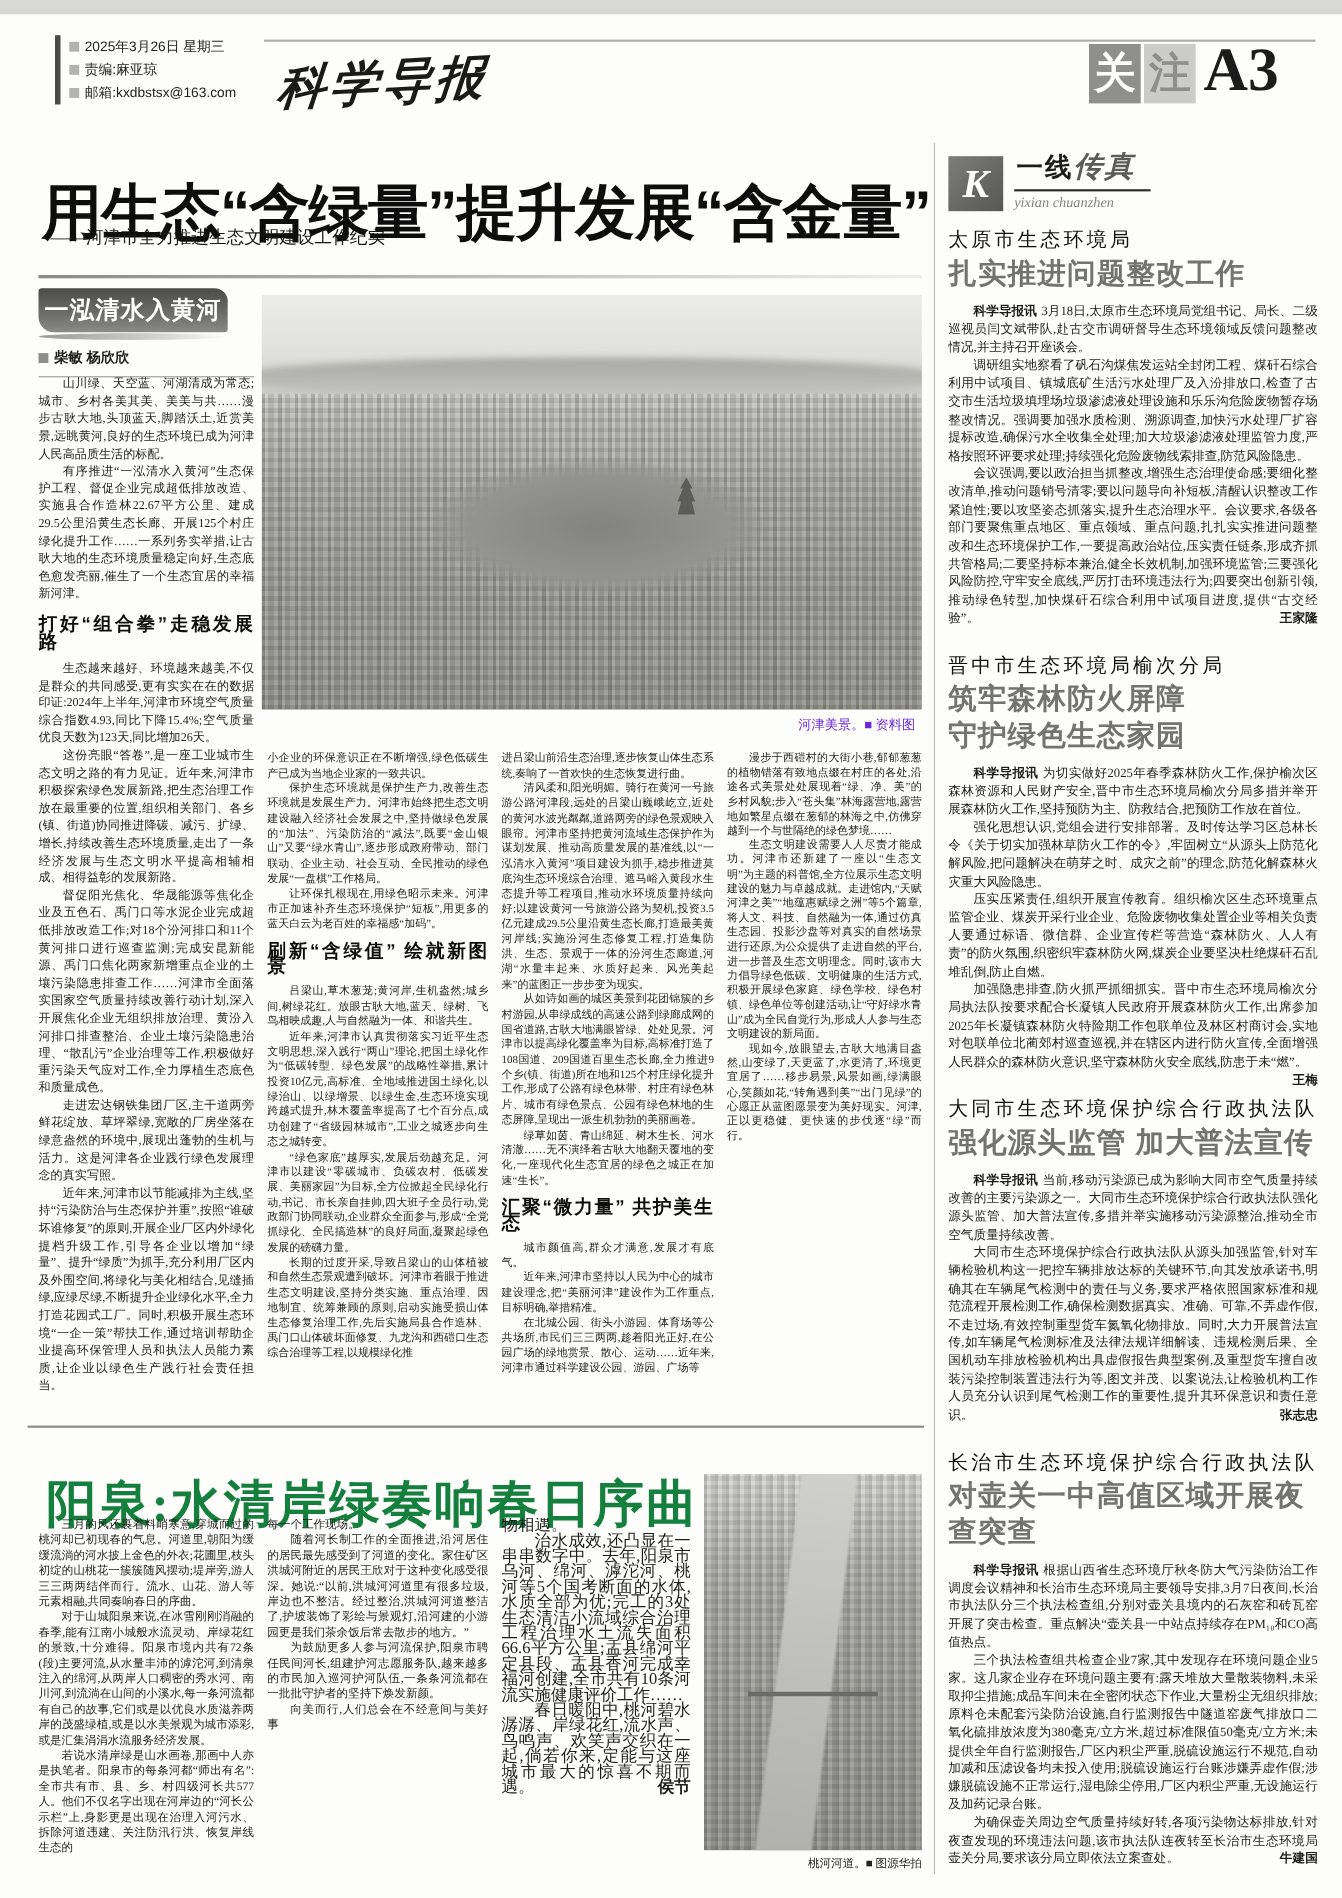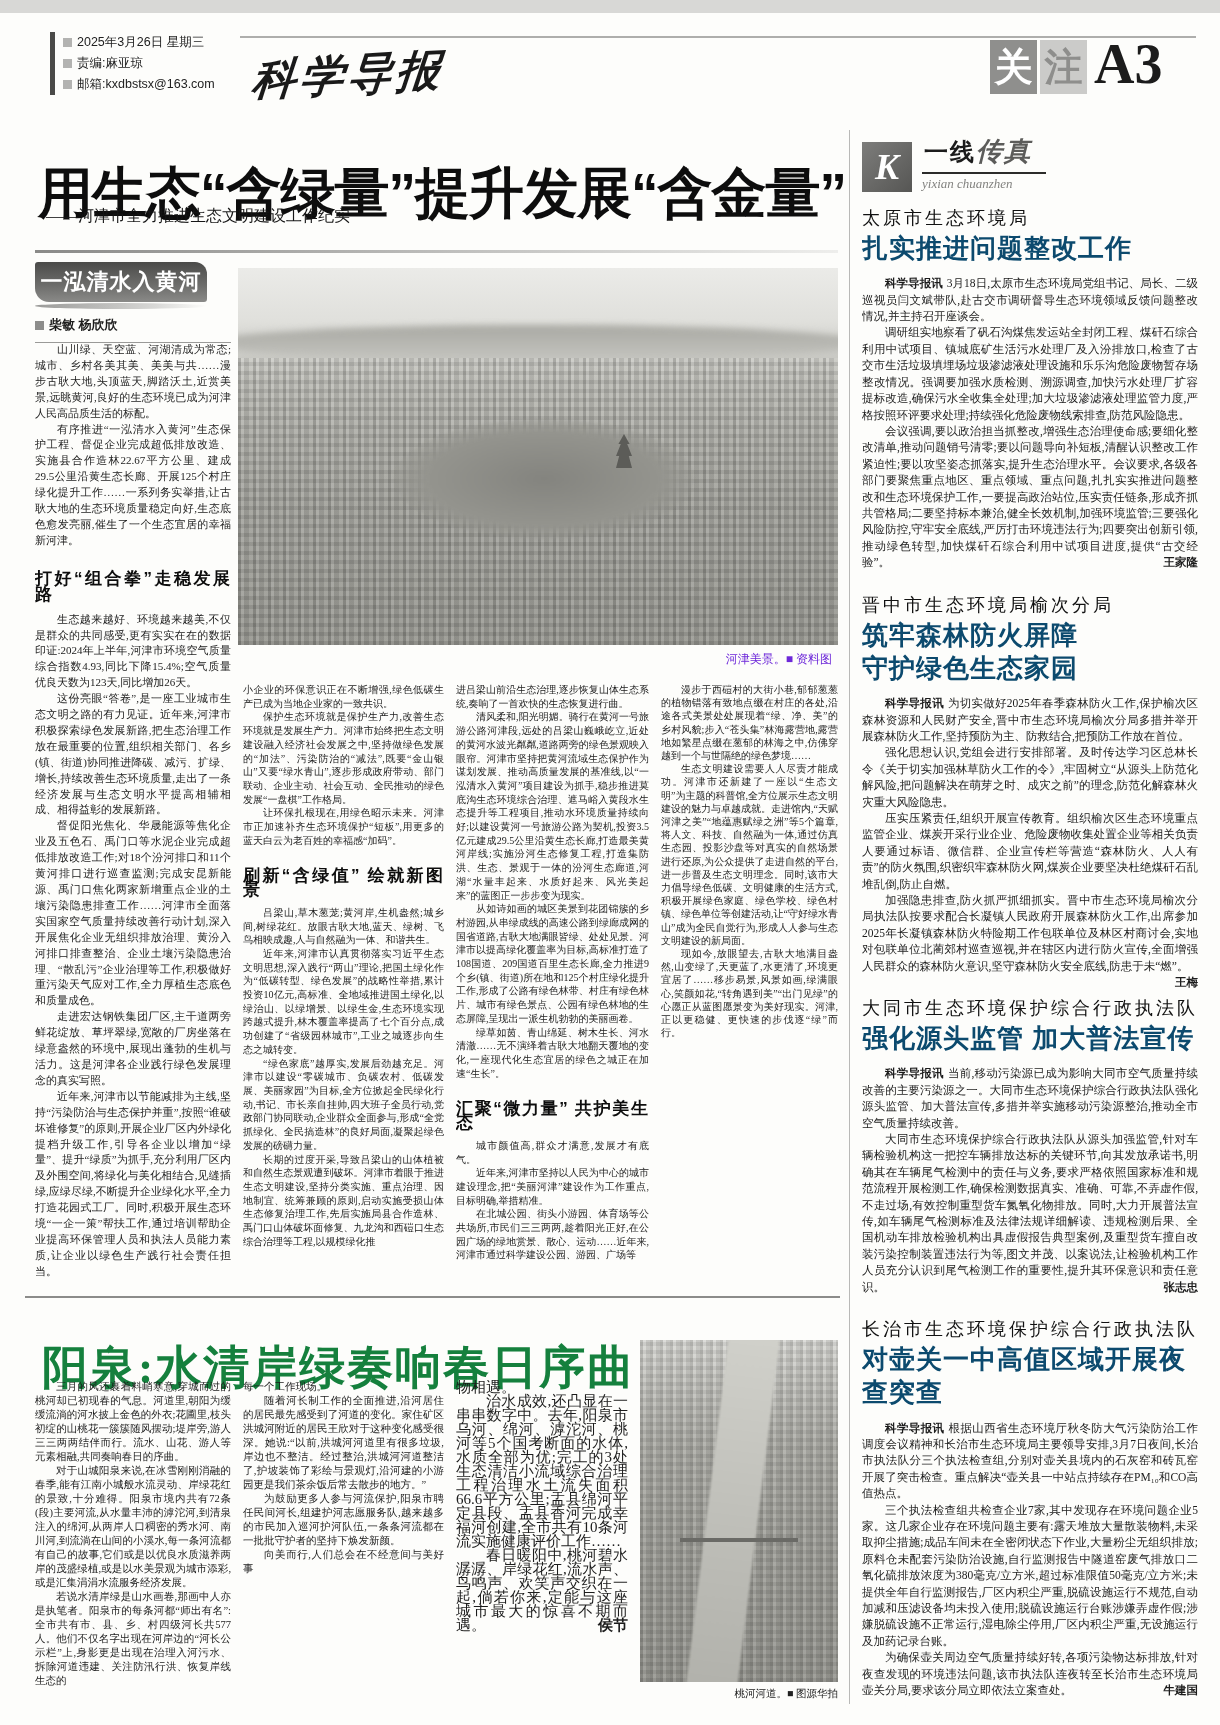--- a/index.html
+++ b/index.html
@@ -52,21 +52,21 @@
       background:radial-gradient(ellipse at center,#84847f 0%,#94948e 55%,rgba(148,148,142,0) 75%);
       filter:blur(1px);}
   .photo-main .tower{position:absolute;left:63%;top:44%;width:16px;height:34px;background:#5c5c58;
       clip-path:polygon(50% 0,85% 30%,70% 30%,100% 65%,80% 65%,100% 100%,0 100%,20% 65%,0 65%,30% 30%,15% 30%);}
   .caption-main{left:532px;top:651px;width:300px;text-align:right;font-size:12px;color:#6d28d9;}
   
   .col{position:absolute;overflow:hidden;text-align:justify;}
   .col p{margin:0;text-indent:2em;}
   .col p.ni{text-indent:0;}
   .sec-head{font-family:"Liberation Sans","DejaVu Sans",sans-serif;font-weight:900;font-size:17px;
-            letter-spacing:1px;margin:22px 0 9px;text-indent:0;color:#0d0d0d;}
+            letter-spacing:1px;margin:11px 0 9px;text-indent:0;color:#0d0d0d;}
   #m-col1{left:35px;top:342px;width:196px;height:946px;font-size:11px;line-height:15.9px;}
   #m-col2{left:243px;top:683px;width:201px;height:606px;font-size:10px;line-height:13.7px;}
   #m-col3{left:456px;top:683px;width:193px;height:606px;font-size:10px;line-height:13.7px;}
   #m-col4{left:661px;top:683px;width:177px;height:606px;font-size:10px;line-height:13.2px;}
   .author{float:right;font-weight:bold;font-family:"Liberation Sans",sans-serif;}
   .lead{font-weight:bold;font-family:"Liberation Sans",sans-serif;margin-right:4px;}
   
   .vrule{left:849px;top:130px;width:1px;height:1574px;background:#b9b9b7;}
   .sidebar{left:862px;top:134px;width:336px;height:1580px;overflow:hidden;}
   .logo-row{display:flex;align-items:flex-end;gap:10px;margin-bottom:10px;}
@@ -74,21 +74,21 @@
            font-family:"Liberation Serif",serif;font-style:italic;font-weight:bold;font-size:36px;
            text-align:center;line-height:50px;flex:0 0 auto;}
   .logo-cnline{border-bottom:2px solid #2c2c2a;padding:0 14px 3px 2px;}
   .logo-cn1{font-size:24px;font-weight:900;font-family:"Liberation Sans",sans-serif;letter-spacing:2px;}
   .logo-cn2{font-size:26px;font-style:italic;font-weight:bold;color:#5c5c5a;letter-spacing:2px;}
   .logo-py{font-size:13px;font-style:italic;color:#82827f;margin-top:2px;}
   .sb-article{margin-bottom:22px;}
   .sb-kicker{font-size:18px;letter-spacing:3px;color:#111;
              font-family:"Liberation Sans",sans-serif;font-weight:400;margin:14px 0 2px;}
   .sb-title{font-size:26px;font-weight:900;font-family:"Liberation Sans","DejaVu Sans",sans-serif;
-            letter-spacing:1px;line-height:1.28;margin:2px 0 10px;white-space:pre-line;color:#0c4a6e;}
+            letter-spacing:1px;line-height:1.28;margin:2px 0 10px;white-space:pre-line;color:#737373;}
   .sb-body{text-align:justify;}
   .sb-body p{margin:0;text-indent:2em;font-size:11.5px;line-height:16.4px;}
   
   .divider{left:25px;top:1296px;width:815px;height:2px;background:#8c8c8a;}
   .b-headline{left:42px;top:1306px;font-size:46px;font-weight:900;letter-spacing:2px;
               font-family:"Liberation Serif","DejaVu Serif",serif;white-space:nowrap;color:#15803d;}
   #b-col1{left:35px;top:1380px;width:196px;height:332px;font-size:10.5px;line-height:14px;}
   #b-col2{left:243px;top:1380px;width:201px;height:332px;font-size:10.5px;line-height:14px;}
   #b-col3{left:456px;top:1380px;width:172px;height:332px;font-size:15px;line-height:14px;}
   .photo-river{left:640px;top:1340px;width:198px;height:342px;overflow:hidden;

